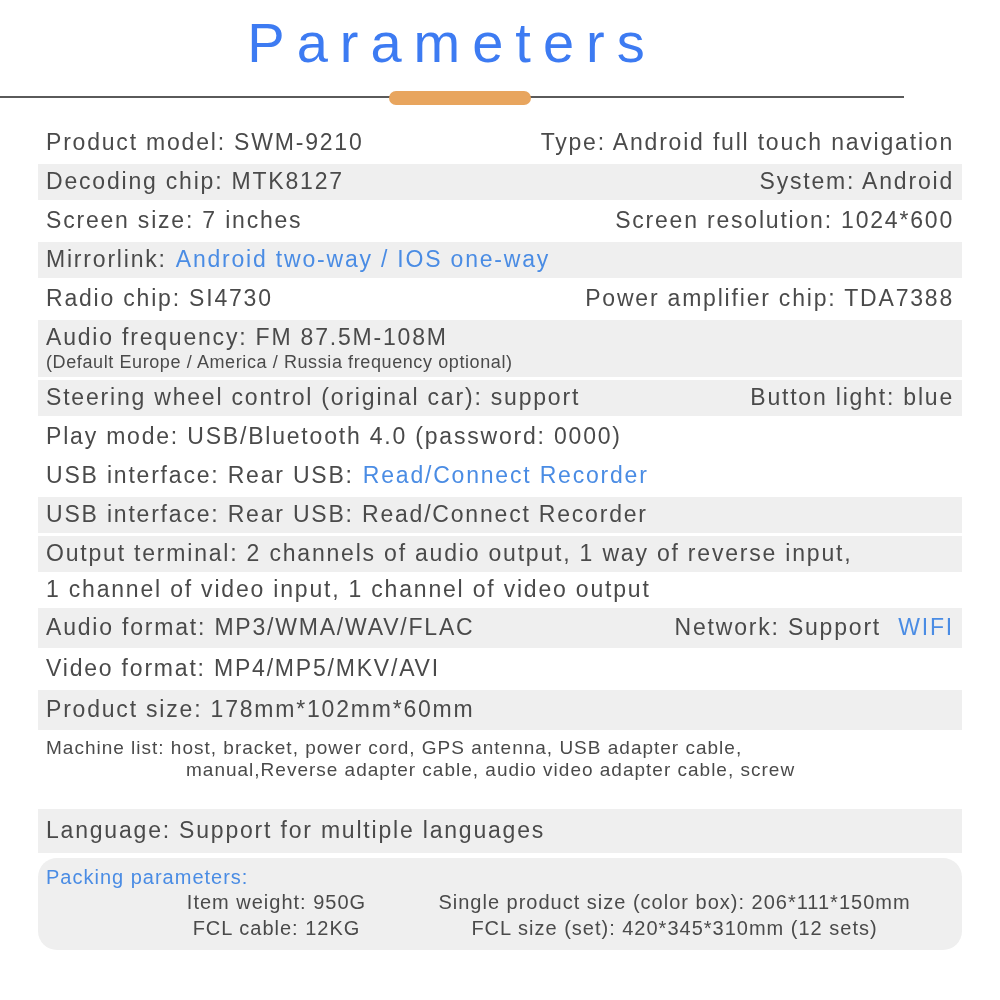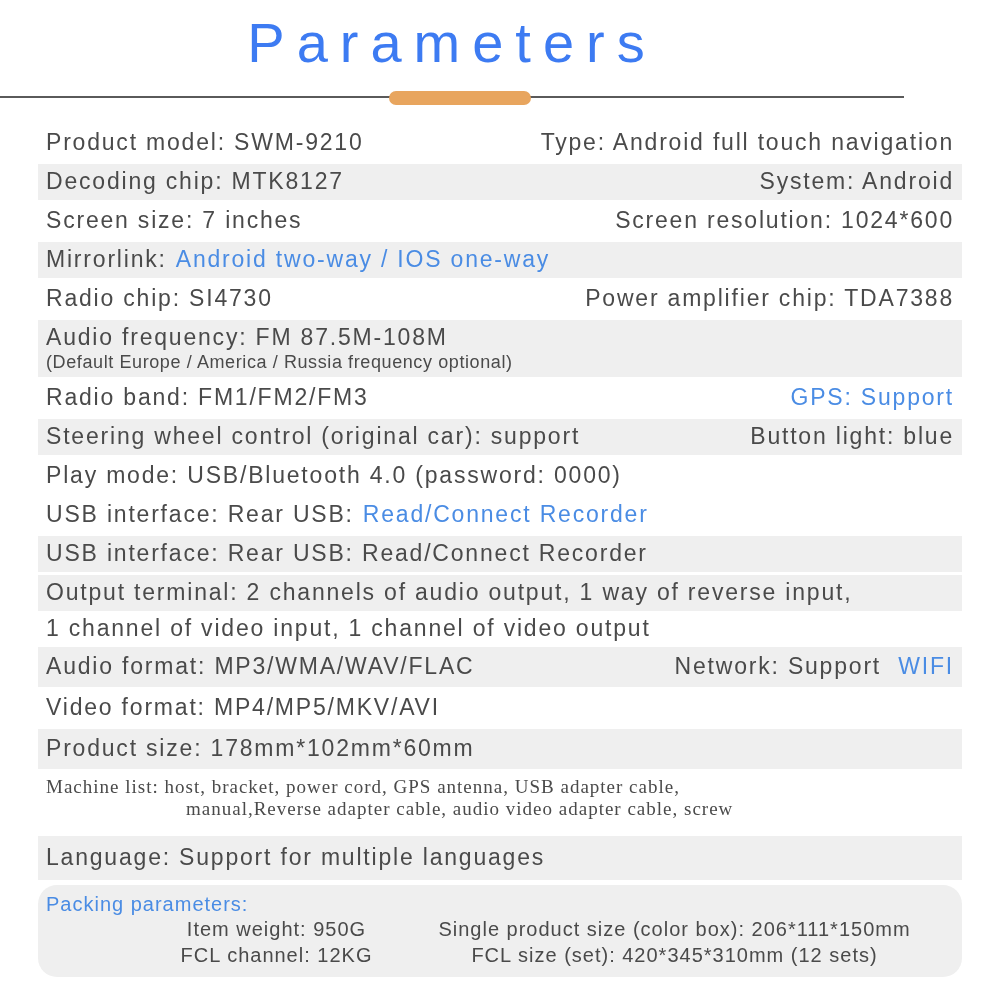--- a/index.html
+++ b/index.html
@@ -79,22 +79,21 @@
   .note { font-size: 18px; letter-spacing: 0.6px; margin-top: 1px; }
 
   .row.cont { min-height: 30px; }
   .row.h40 { min-height: 40px; }
   .row.h44 { min-height: 44px; font-size: 23px; }
 
   .machine {
     min-height: 52px;
     font-size: 19px;
     letter-spacing: 1px;
-    margin-bottom: 12px;
-    font-family: Liberation Serif, serif;
+    margin-bottom: 24px;
   }
   .machine .line2 { padding-left: 140px; }
 
   .language { margin-bottom: 5px; }
 
   .packing {
     background: var(--row-gray);
     min-height: 84px;
     padding: 8px 8px 10px 8px;
     margin-bottom: 3px;
@@ -149,24 +148,20 @@
     <div class="row two">
       <span>Radio chip: SI4730</span>
       <span>Power amplifier chip: TDA7388</span>
     </div>
 
     <div class="row block tall gray">
       <span>Audio frequency: FM 87.5M-108M</span>
       <span class="note">(Default Europe / America / Russia frequency optional)</span>
     </div>
 
-    <div class="row two">
-      <span>Radio band: FM1/FM2/FM3</span>
-      <span class="blue">GPS: Support</span>
-    </div>
 
     <div class="row two gray">
       <span>Steering wheel control (original car): support</span>
       <span>Button light: blue</span>
     </div>
 
     <div class="row">
       <span>Play mode: USB/Bluetooth 4.0 (password: 0000)</span>
     </div>
 
@@ -209,19 +204,19 @@
 
     <div class="row gray h44 language">
       <span>Language: Support for multiple languages</span>
     </div>
 
     <div class="packing">
       <span class="packing-title">Packing parameters:</span>
       <div class="packing-grid">
         <span>Item weight: 950G</span>
         <span>Single product size (color box): 206*111*150mm</span>
-        <span>FCL channel: 12KG</span>
+        <span>FCL cable: 12KG</span>
         <span>FCL size (set): 420*345*310mm (12 sets)</span>
       </div>
     </div>
 
   </div>
 </div>
 
 </body></html>

